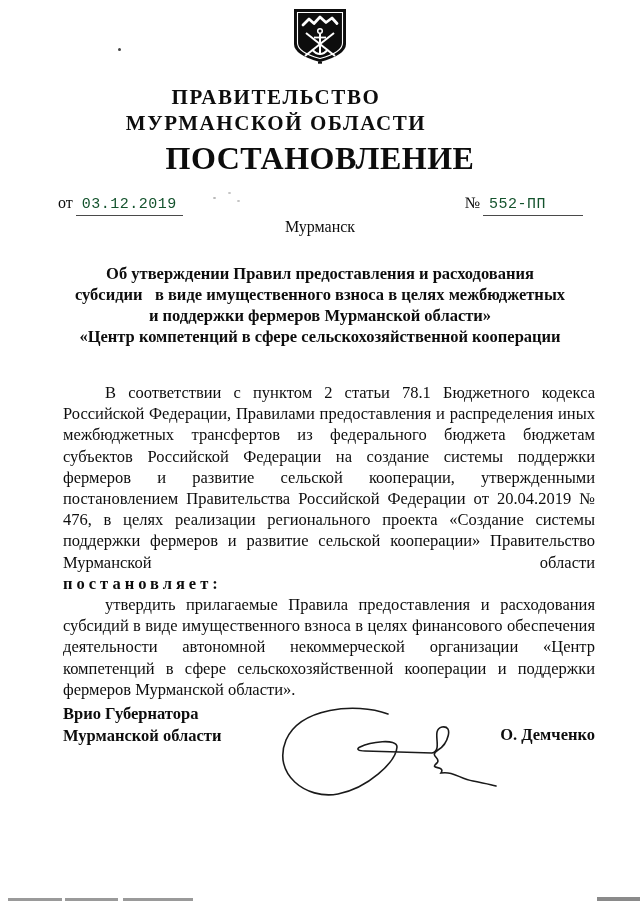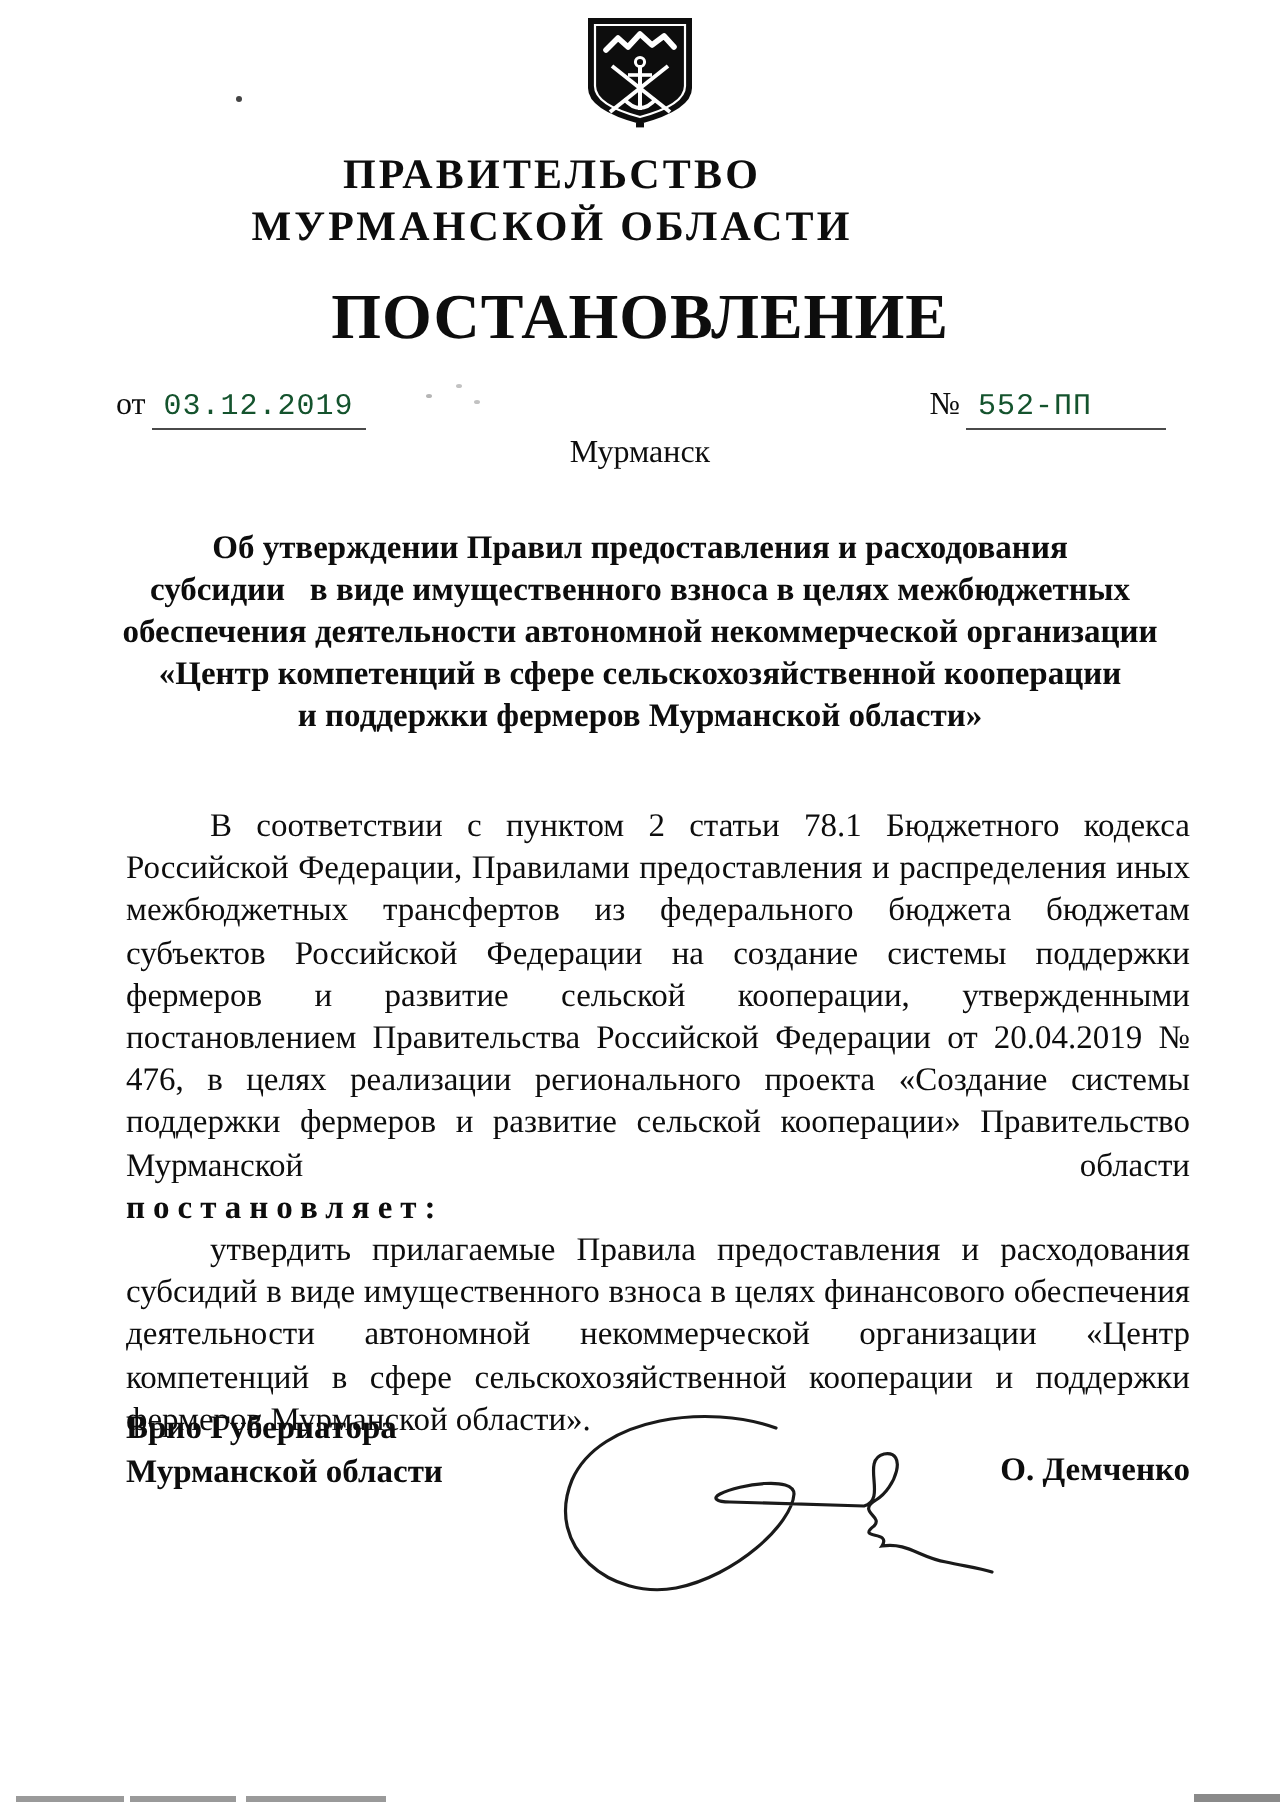--- a/index.html
+++ b/index.html
@@ -11,21 +11,21 @@
     font-family: "Liberation Serif", serif;
     color: #0d0d0d;
     overflow: hidden;
   }
 
   
   .emblem { position: absolute; top: 8px; left: 291px; width: 58px; height: 56px; }
   .emblem svg { display: block; width: 100%; height: 100%; }
 
   
-  .org-block { position: absolute; top: 74px; left: 0; width: 552px; text-align: center; font-family: Liberation Serif, serif; }
+  .org-block { position: absolute; top: 84px; left: 0; width: 552px; text-align: center; font-family: Liberation Serif, serif; }
   .org-line {
     font-weight: bold;
     font-size: 21px;
     letter-spacing: 1.6px;
     line-height: 26px;
   }
 
   
   .doc-type {
     position: absolute; top: 140px; left: 0; width: 640px;
@@ -66,21 +66,20 @@
     line-height: 21px;
   }
   .doc-title-line { white-space: pre; }
 
   
   .body-block {
     position: absolute; top: 382px; left: 63px; width: 532px;
     font-size: 16.5px;
     line-height: 21.2px;
     text-align: justify;
-    margin-top: 20px;
   }
   .par { margin: 0; text-indent: 42px; }
   .par-stretch-last { text-align-last: justify; }
   .resolve-line {
     font-weight: bold;
     letter-spacing: 4px;
     text-indent: 0;
   }
 
   
@@ -136,23 +135,22 @@
     <div class="meta-right">
       <span>№</span><span class="fill-value">552-ПП</span>
     </div>
   </div>
 
   <div class="city">Мурманск</div>
 
   <div class="doc-title">
     <div class="doc-title-line">Об утверждении Правил предоставления и расходования</div>
     <div class="doc-title-line">субсидии   в виде имущественного взноса в целях межбюджетных</div>
-    <div class="doc-title-line">обеспечения деятельности автономной некоммерческой организации</div>
+    <div class="doc-title-line">и поддержки фермеров Мурманской области»</div>
     <div class="doc-title-line">«Центр компетенций в сфере сельскохозяйственной кооперации</div>
-    <div class="doc-title-line">и поддержки фермеров Мурманской области»</div>
   </div>
 
   <div class="body-block">
     <p class="par par-stretch-last">В соответствии с пунктом 2 статьи 78.1 Бюджетного кодекса Российской Федерации, Правилами предоставления и распределения иных межбюджетных трансфертов из федерального бюджета бюджетам субъектов Российской Федерации на создание системы поддержки фермеров и развитие сельской кооперации, утвержденными постановлением Правительства Российской Федерации от 20.04.2019 № 476, в целях реализации регионального проекта «Создание системы поддержки фермеров и развитие сельской кооперации» Правительство Мурманской области</p>
     <div class="resolve-line">постановляет:</div>
     <p class="par">утвердить прилагаемые Правила предоставления и расходования субсидий в виде имущественного взноса в целях финансового обеспечения деятельности автономной некоммерческой организации «Центр компетенций в сфере сельскохозяйственной кооперации и поддержки фермеров Мурманской области».</p>
   </div>
 
   <div class="sig-row">
     <div>Врио Губернатора</div>

